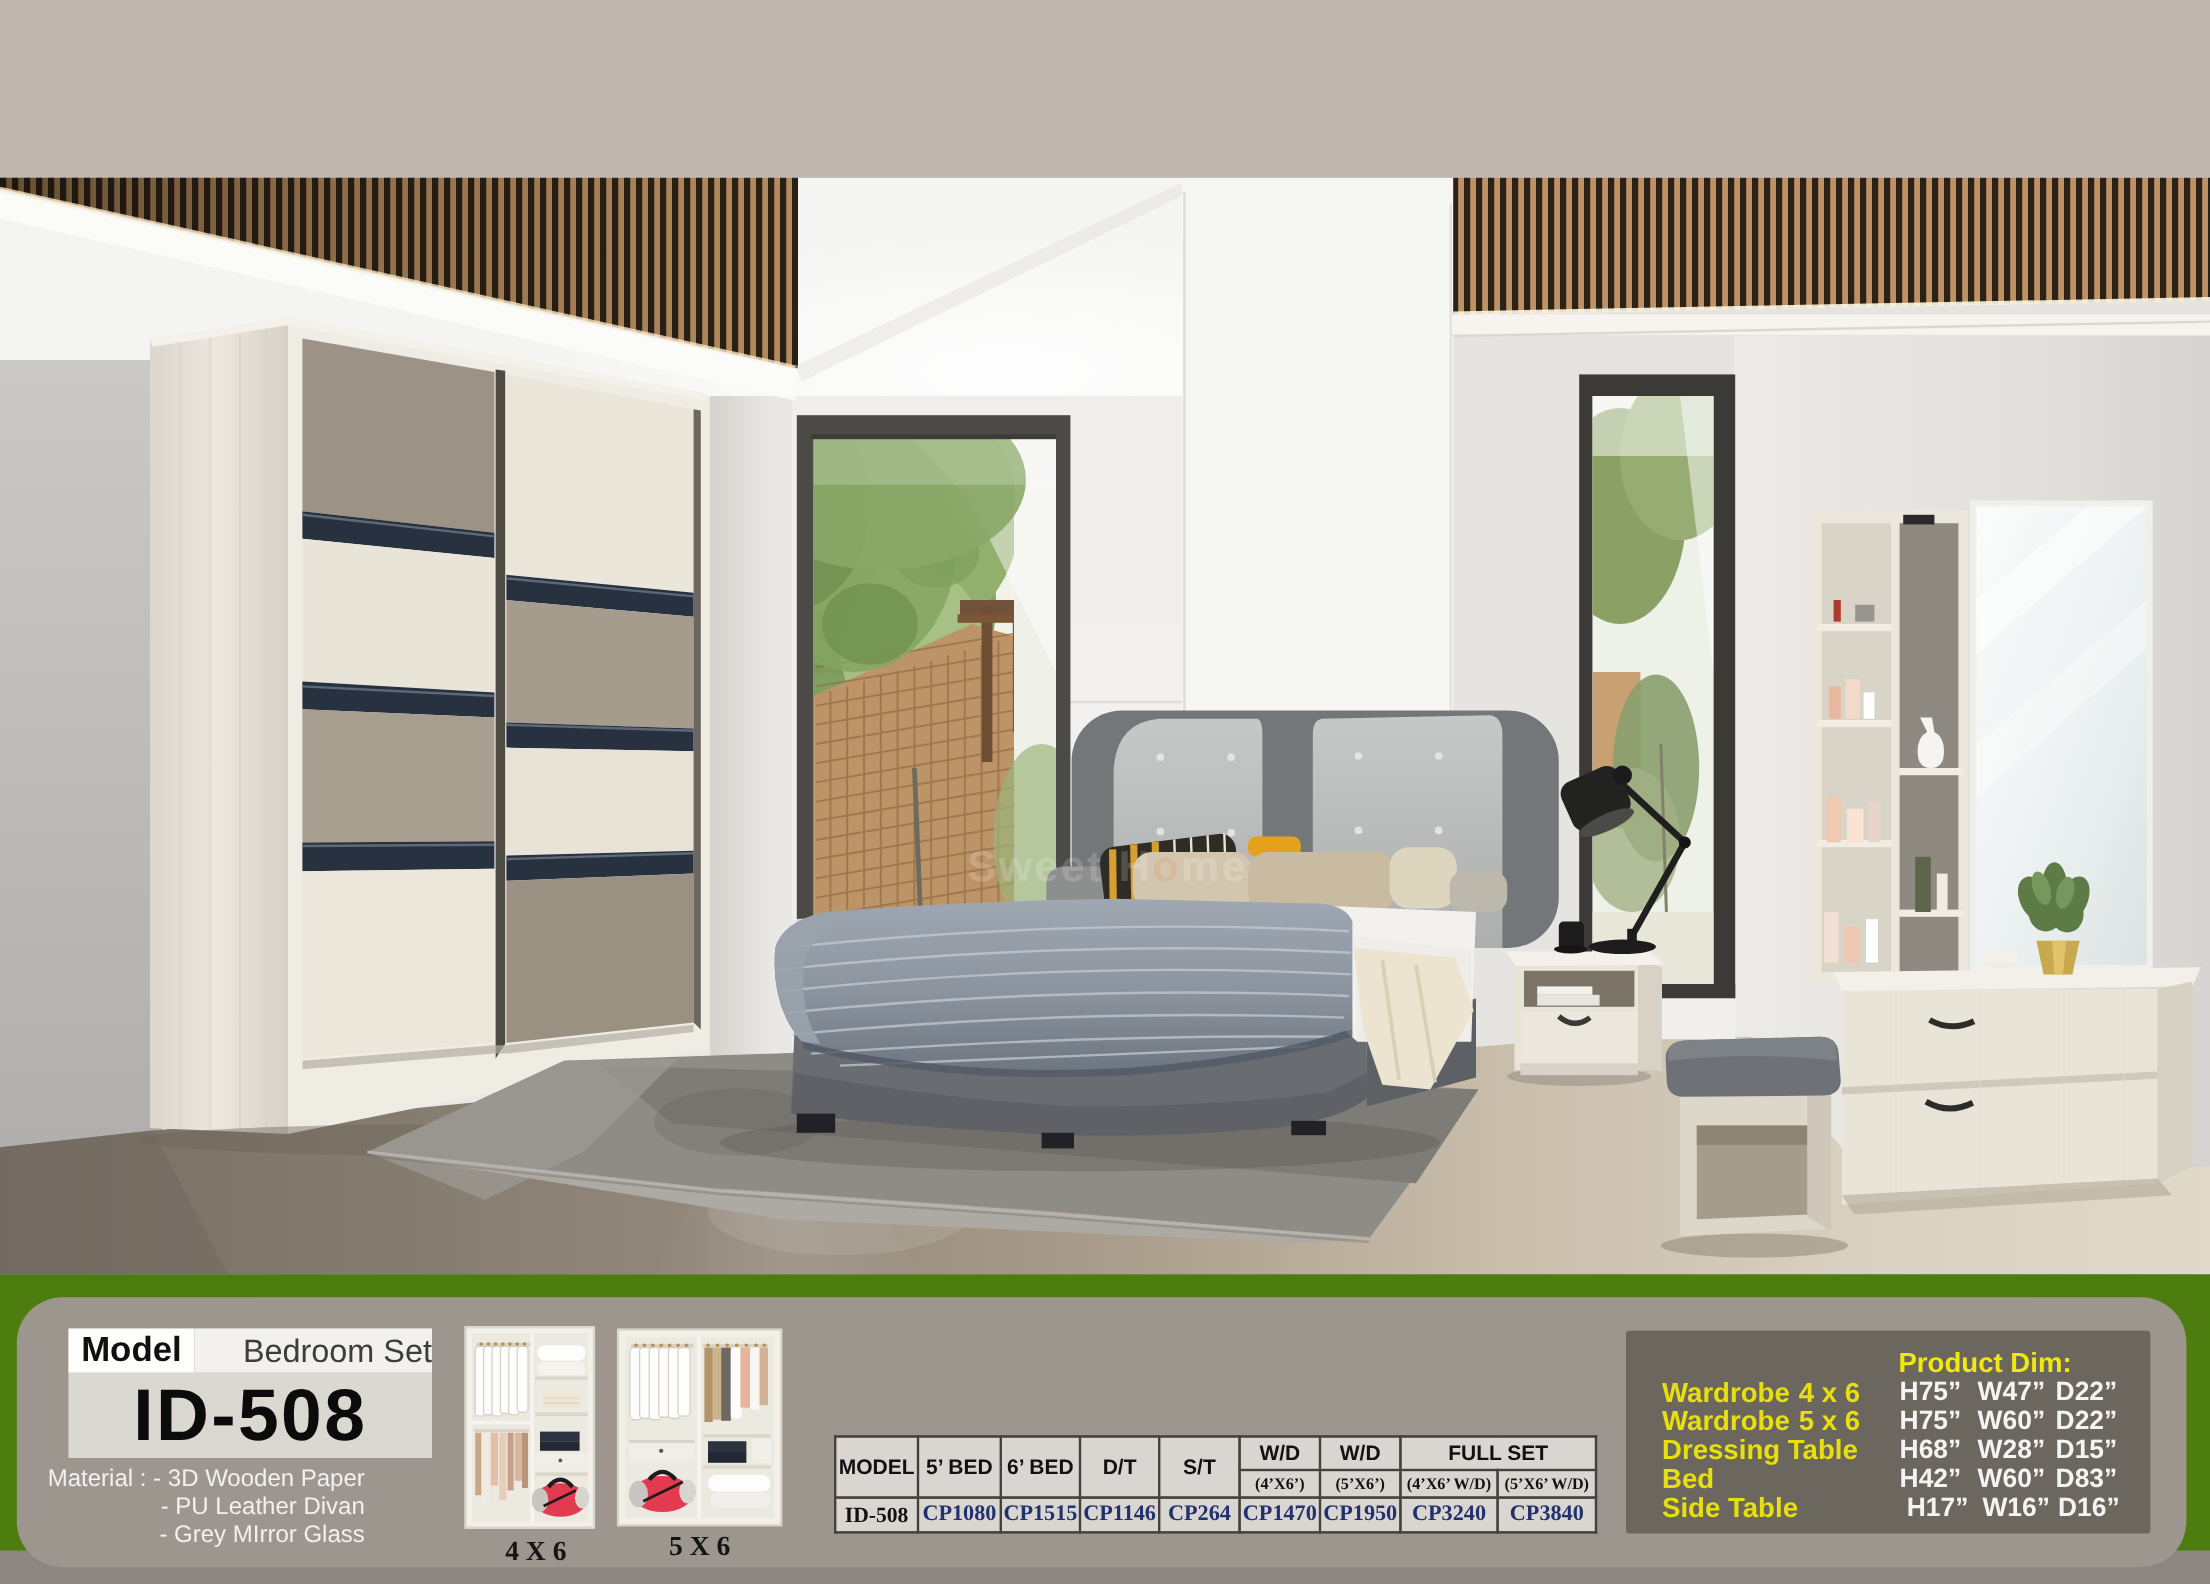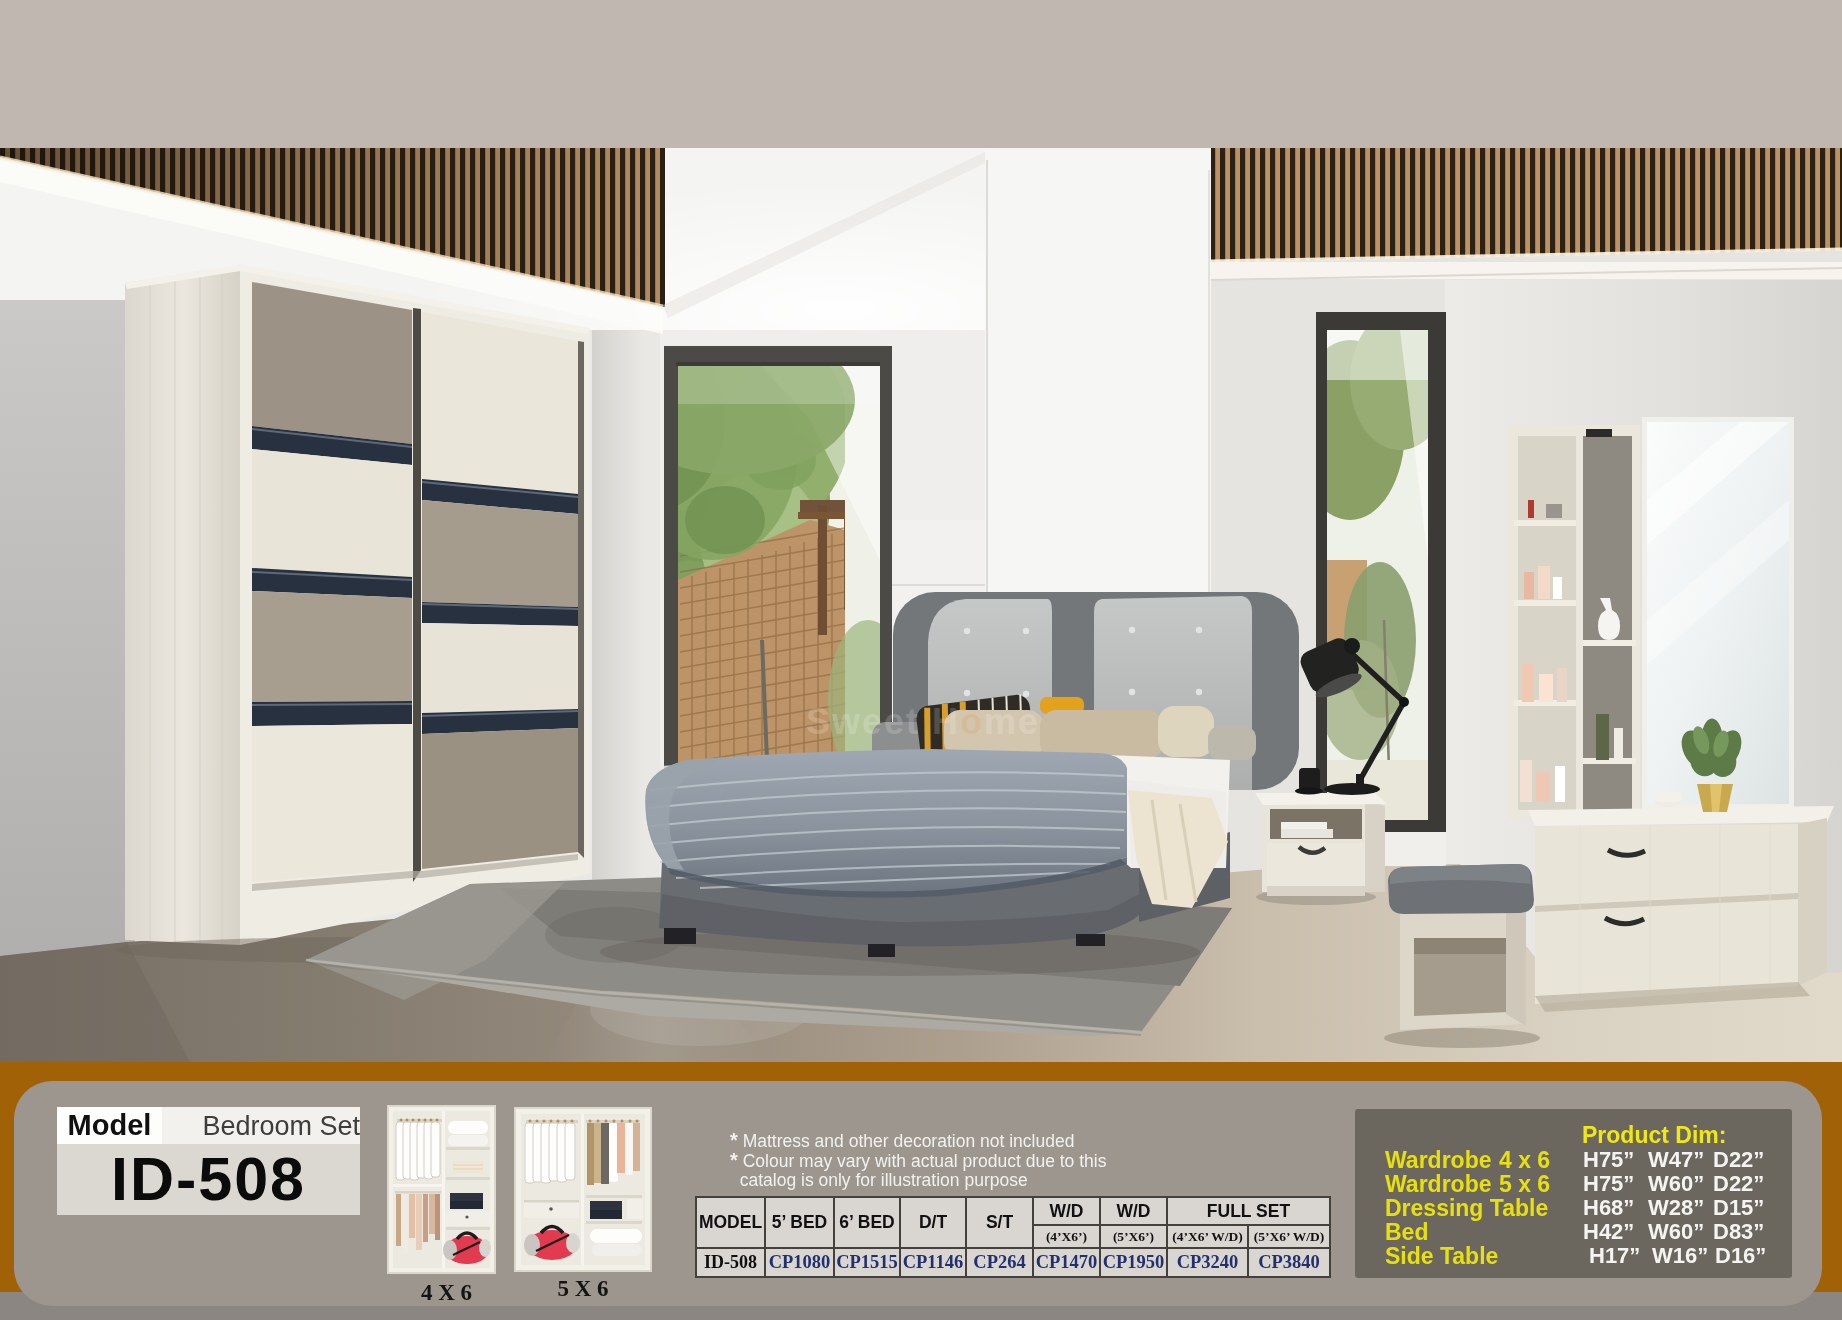--- a/index.html
+++ b/index.html
@@ -1,19 +1,19 @@
 <!DOCTYPE html>
 <html><head><meta charset="utf-8">
 <style>
 html,body{margin:0;padding:0;background:#fff}
 *{box-sizing:border-box}
 .page{position:relative;width:1842px;height:1320px;overflow:hidden;font-family:"Liberation Sans",sans-serif;background:#8b8681}
 .top{position:absolute;top:0;left:0;width:1842px;height:148px;background:#c0b8b0}
 #photo{position:absolute;top:148px;left:0}
-.bottom{position:absolute;top:1062px;left:0;width:1842px;height:230px;background:#a16207}
+.bottom{position:absolute;top:1062px;left:0;width:1842px;height:230px;background:#4d7c0f}
 .panel{position:absolute;left:14px;top:19px;width:1808px;height:225px;border-radius:38px;background:#9c968e}
 .abs{position:absolute}
 .modelbox{left:57px;top:45px;width:105px;height:37px;background:#fdfdfc;color:#101010;font-weight:bold;font-size:29px;text-align:center;line-height:37px}
 .bsetbox{left:162px;top:45px;width:198px;height:37px;background:#f3f1ee;color:#3d3d3b;font-size:27px;text-align:right;line-height:38px}
 .idbox{left:57px;top:82px;width:303px;height:71px;background:#dbd7d1;color:#0b0b0b;font-weight:bold;font-size:61px;text-align:center;line-height:70px;letter-spacing:2px}
 .material{left:14px;top:159px;width:290px;text-align:right;color:#f2f1ef;font-size:20px;line-height:23.5px}
 .lab{font-family:"Liberation Serif",serif;font-weight:bold;font-size:23px;color:#141414;text-align:center}
 .notes{left:730px;top:69px;color:#f2f1ef;font-size:17.5px;line-height:19px}
 .notes .b{font-size:20px;font-weight:bold}
 table.pr{position:absolute;left:695px;top:134px;border-collapse:collapse;table-layout:fixed}
@@ -425,20 +425,21 @@
     </g>
   </g>
   <text x="806" y="734" font-family="Liberation Sans, sans-serif" font-size="36" font-weight="bold" fill="#ffffff" opacity="0.17" letter-spacing="2">Sweet H<tspan fill="#e98a3c">o</tspan>me</text>
 
   </svg>
   <div class="bottom">
     <div class="panel"></div>
     <div class="abs modelbox">Model</div>
     <div class="abs bsetbox">Bedroom Set</div>
     <div class="abs idbox">ID-508</div>
+    <div class="abs material">Material : - 3D Wooden Paper<br>- PU Leather Divan<br>- Grey MIrror Glass</div>
     <svg class="abs" style="left:387px;top:43px" width="109" height="169" viewBox="0 0 109 169">
       <rect width="109" height="169" fill="#f3f0ea"></rect>
         <rect x="1" y="1" width="107" height="167" fill="none" stroke="#dcd7cb" stroke-width="2"></rect>
       <rect x="6" y="6" width="97" height="157" fill="#ece9e1"></rect>
       <rect x="55" y="6" width="3" height="157" fill="#f6f4ee"></rect>
       <rect x="6" y="79" width="50" height="3" fill="#f6f4ee"></rect>
       <g>
           <rect x="10" y="14" width="45" height="3" fill="#d8d3c7"></rect>
       <g fill="#b98e4e">
             <circle cx="14" cy="15" r="1.5"></circle>
@@ -547,21 +548,20 @@
       <rect x="76" y="94" width="32" height="9" fill="#2e3340"></rect>
           <rect x="76" y="103" width="32" height="9" fill="#232835"></rect>
       <rect x="113" y="92" width="16" height="20" fill="#f2efe8"></rect>
       <rect x="72" y="114" width="56" height="3" fill="#dcd7cb"></rect>
       <rect x="76" y="122" width="52" height="14" rx="7" fill="#fdfdfc"></rect>
           <rect x="78" y="137" width="50" height="12" rx="6" fill="#f1efeb"></rect>
         </g>
     </svg>
     <div class="abs lab" style="left:388px;top:218px;width:117px">4 X 6</div>
     <div class="abs lab" style="left:510px;top:214px;width:146px">5 X 6</div>
-    <div class="abs notes"><span class="b">*</span> Mattress and other decoration not included<br><span class="b">*</span> Colour may vary with actual product due to this<br>&nbsp;&nbsp;catalog is only for illustration purpose</div>
     <table class="pr">
       <colgroup>
           <col style="width:69px">
           <col style="width:69px">
           <col style="width:66px">
           <col style="width:66px">
           <col style="width:67px">
           <col style="width:67px">
           <col style="width:67px">
           <col style="width:81px">

